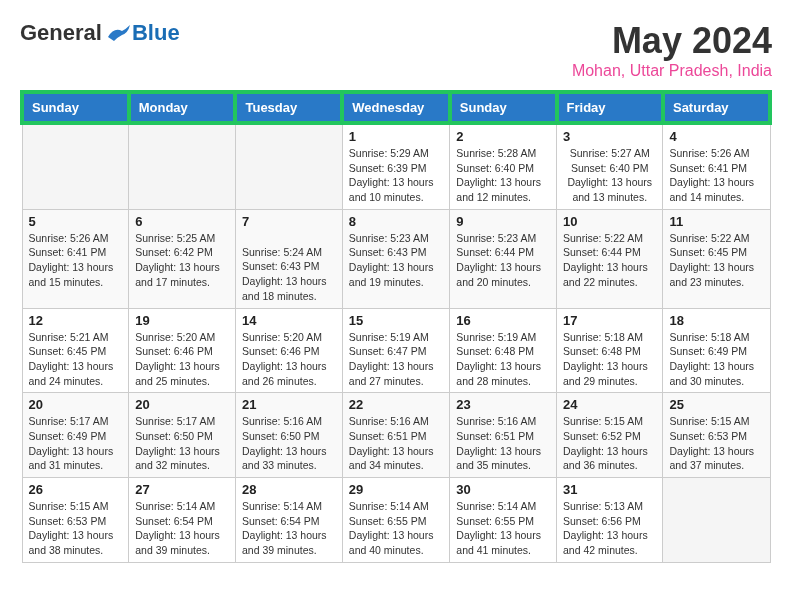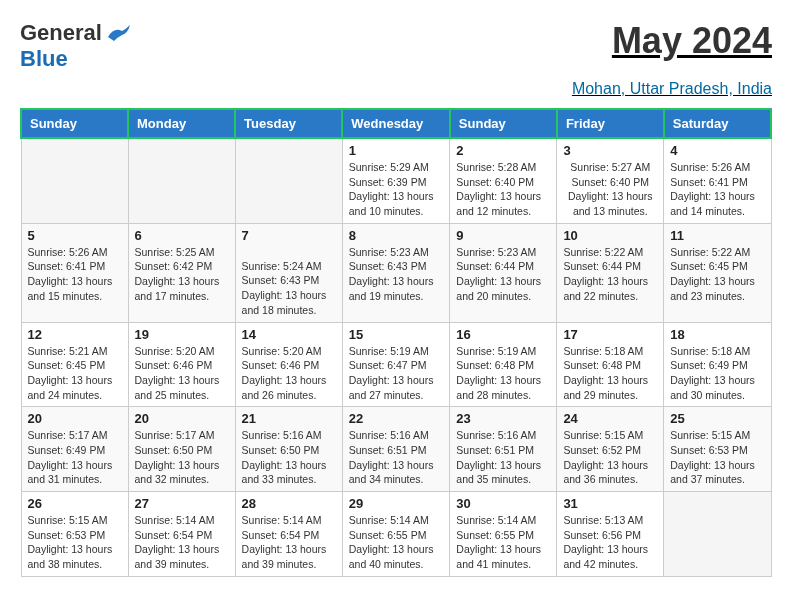--- a/index.html
+++ b/index.html
@@ -11,51 +11,50 @@
       padding: 20px;
     }
     .header {
       display: flex;
       justify-content: space-between;
       align-items: flex-start;
       margin-bottom: 10px;
     }
     .logo {
       display: flex;
-      flex-direction: column;
+      flex-direction: row;
       align-items: flex-start;
     }
     .logo-line1 { display: flex; align-items: center; }
     .logo-line2 { color: #1a6db5; font-size: 22px; font-weight: bold; }
     .title-section {
       text-align: right;
-      text-decoration: underline;
     }
     .month-title {
       font-size: 36px;
       font-weight: bold;
       color: #333;
     }
     .location-title {
       font-size: 16px;
-      color: #0369a1;
-      margin-top: 18px;
+      color: #ec4899;
+      margin-top: 0;
     }
     table {
       width: 100%;
       border-collapse: collapse;
     }
     th {
       background-color: #2979c7;
       color: #fff;
       text-align: left;
       padding: 6px 8px;
       font-size: 13px;
       font-weight: bold;
-      border: 2px solid #22c55e;
+      border: 4px solid #22c55e;
     }
     td {
       border: 1px solid #ccc;
       vertical-align: top;
       padding: 4px 6px;
       width: 108px;
       min-height: 80px;
       font-size: 11px;
       color: #333;
       background: #fff;

